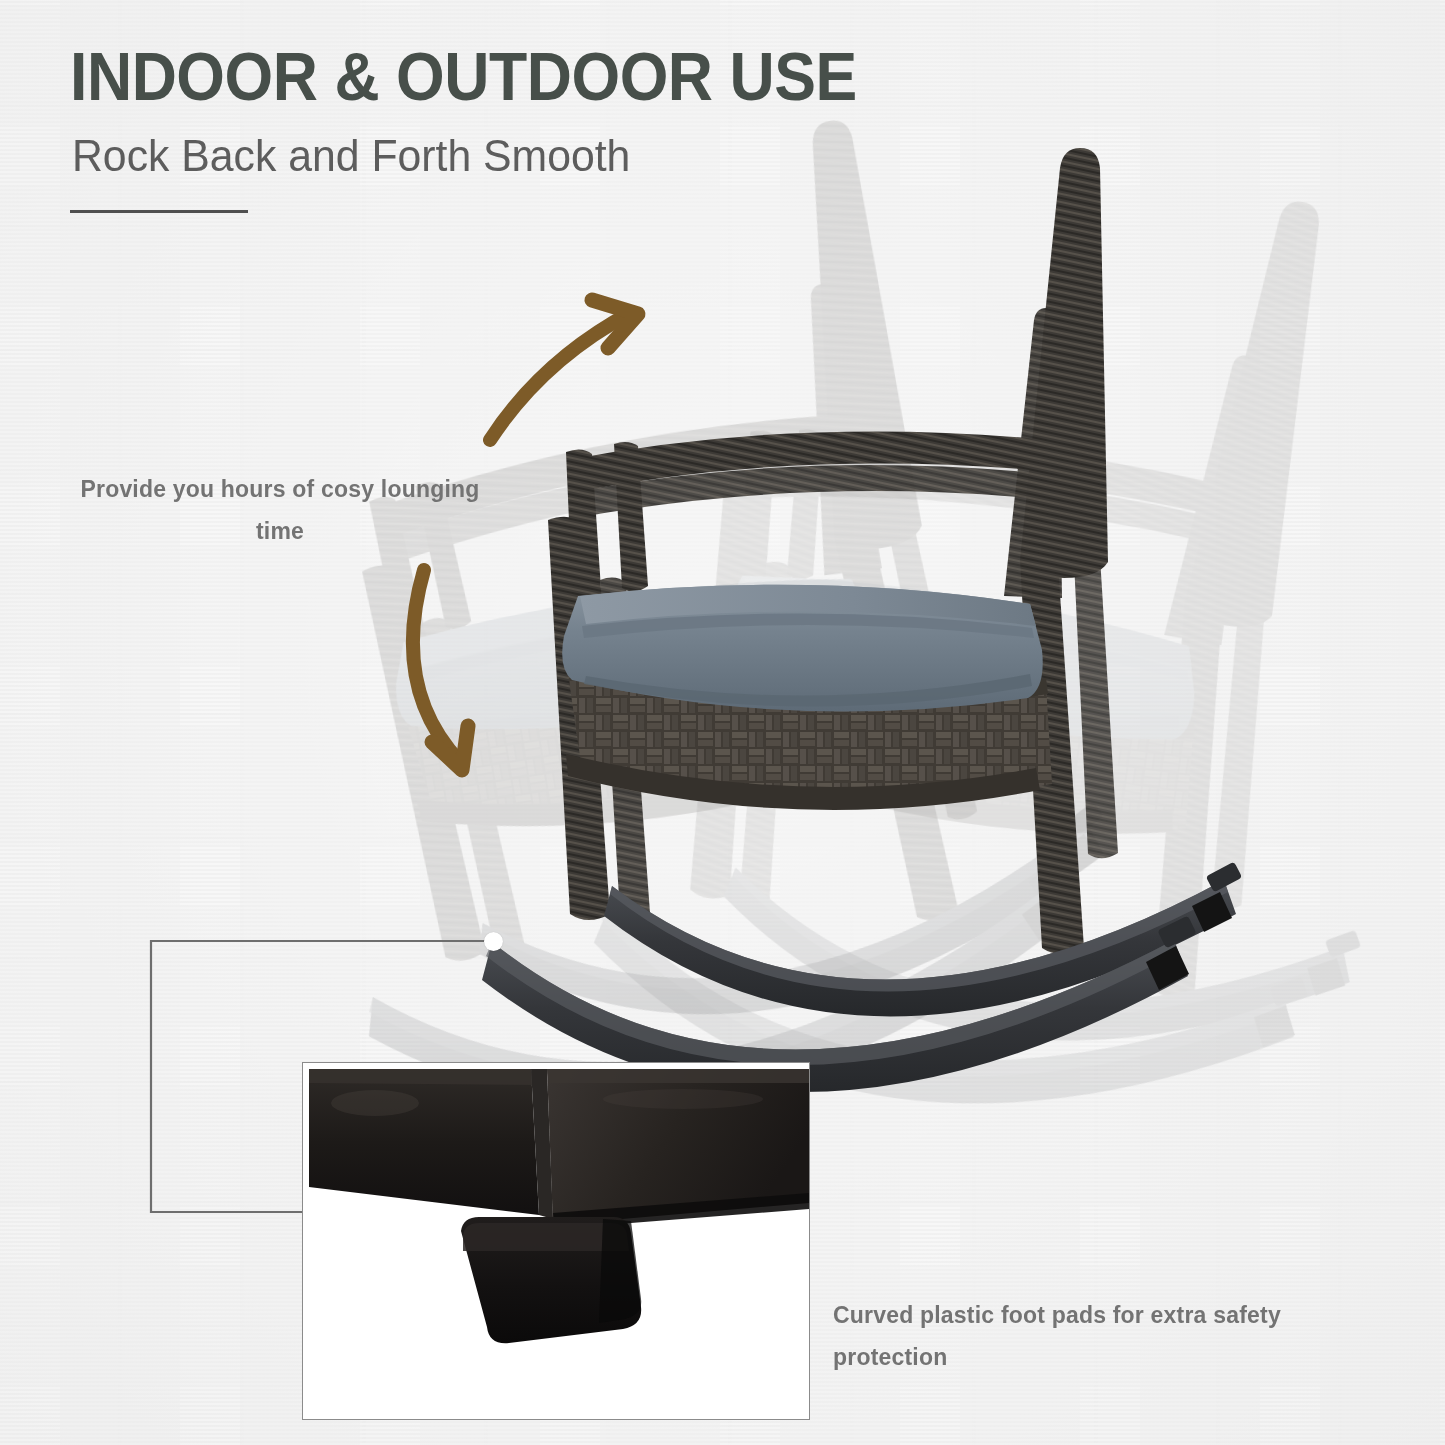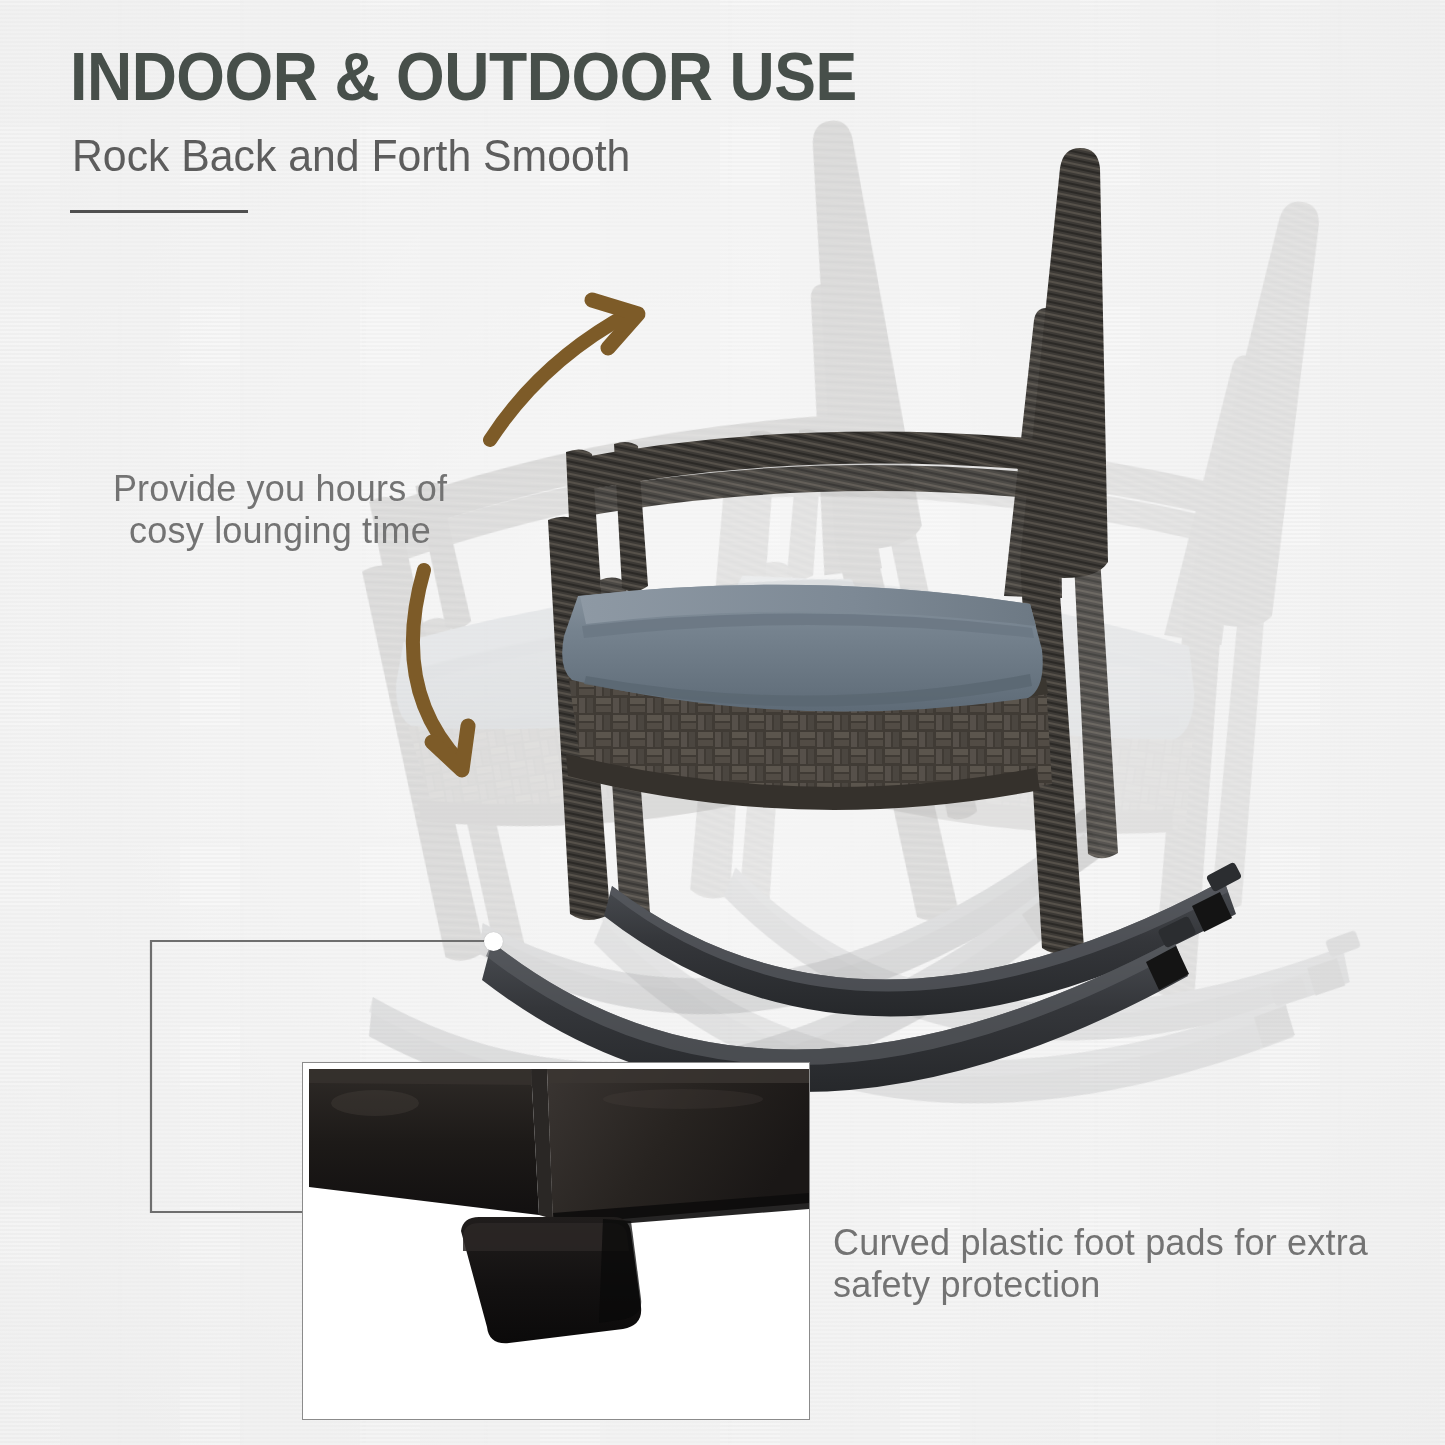--- a/index.html
+++ b/index.html
@@ -104,34 +104,34 @@
     margin-top: 28px;
     width: 178px;
     height: 3px;
     background: #4f4f4f;
   }
 
   
   .note {
     position: absolute;
     color: #737373;
-    font-size: 36px;
+    font-size: 23px;
     line-height: 42px;
-    font-weight: 400;
+    font-weight: 700;
     letter-spacing: 0.2px;
   }
   .note-left {
     left: 80px;
     top: 468px;
     width: 400px;
     text-align: center;
   }
   .note-bottom {
     left: 833px;
-    top: 1222px;
+    top: 1294px;
     width: 540px;
     text-align: left;
   }
 
   
   .stage {
     position: absolute;
     left: 0;
     top: 0;
     width: 1445px;

